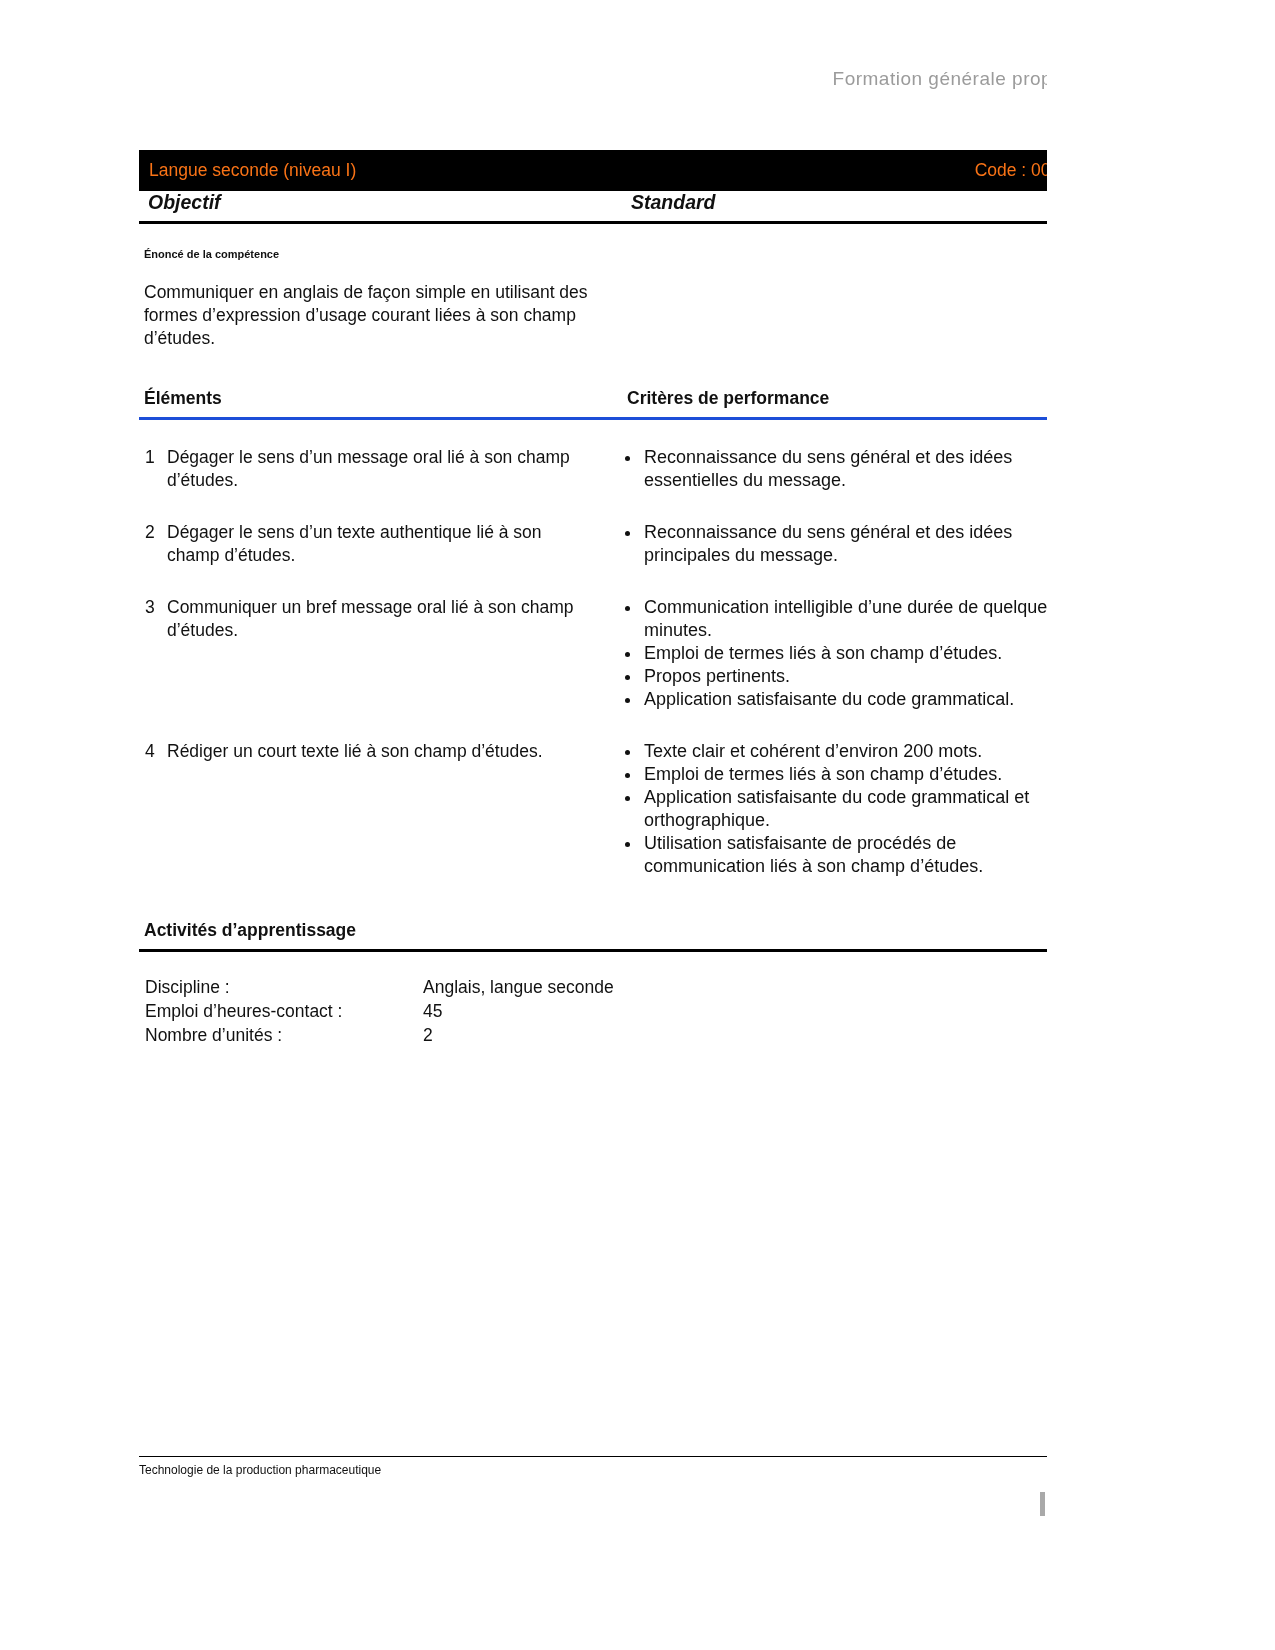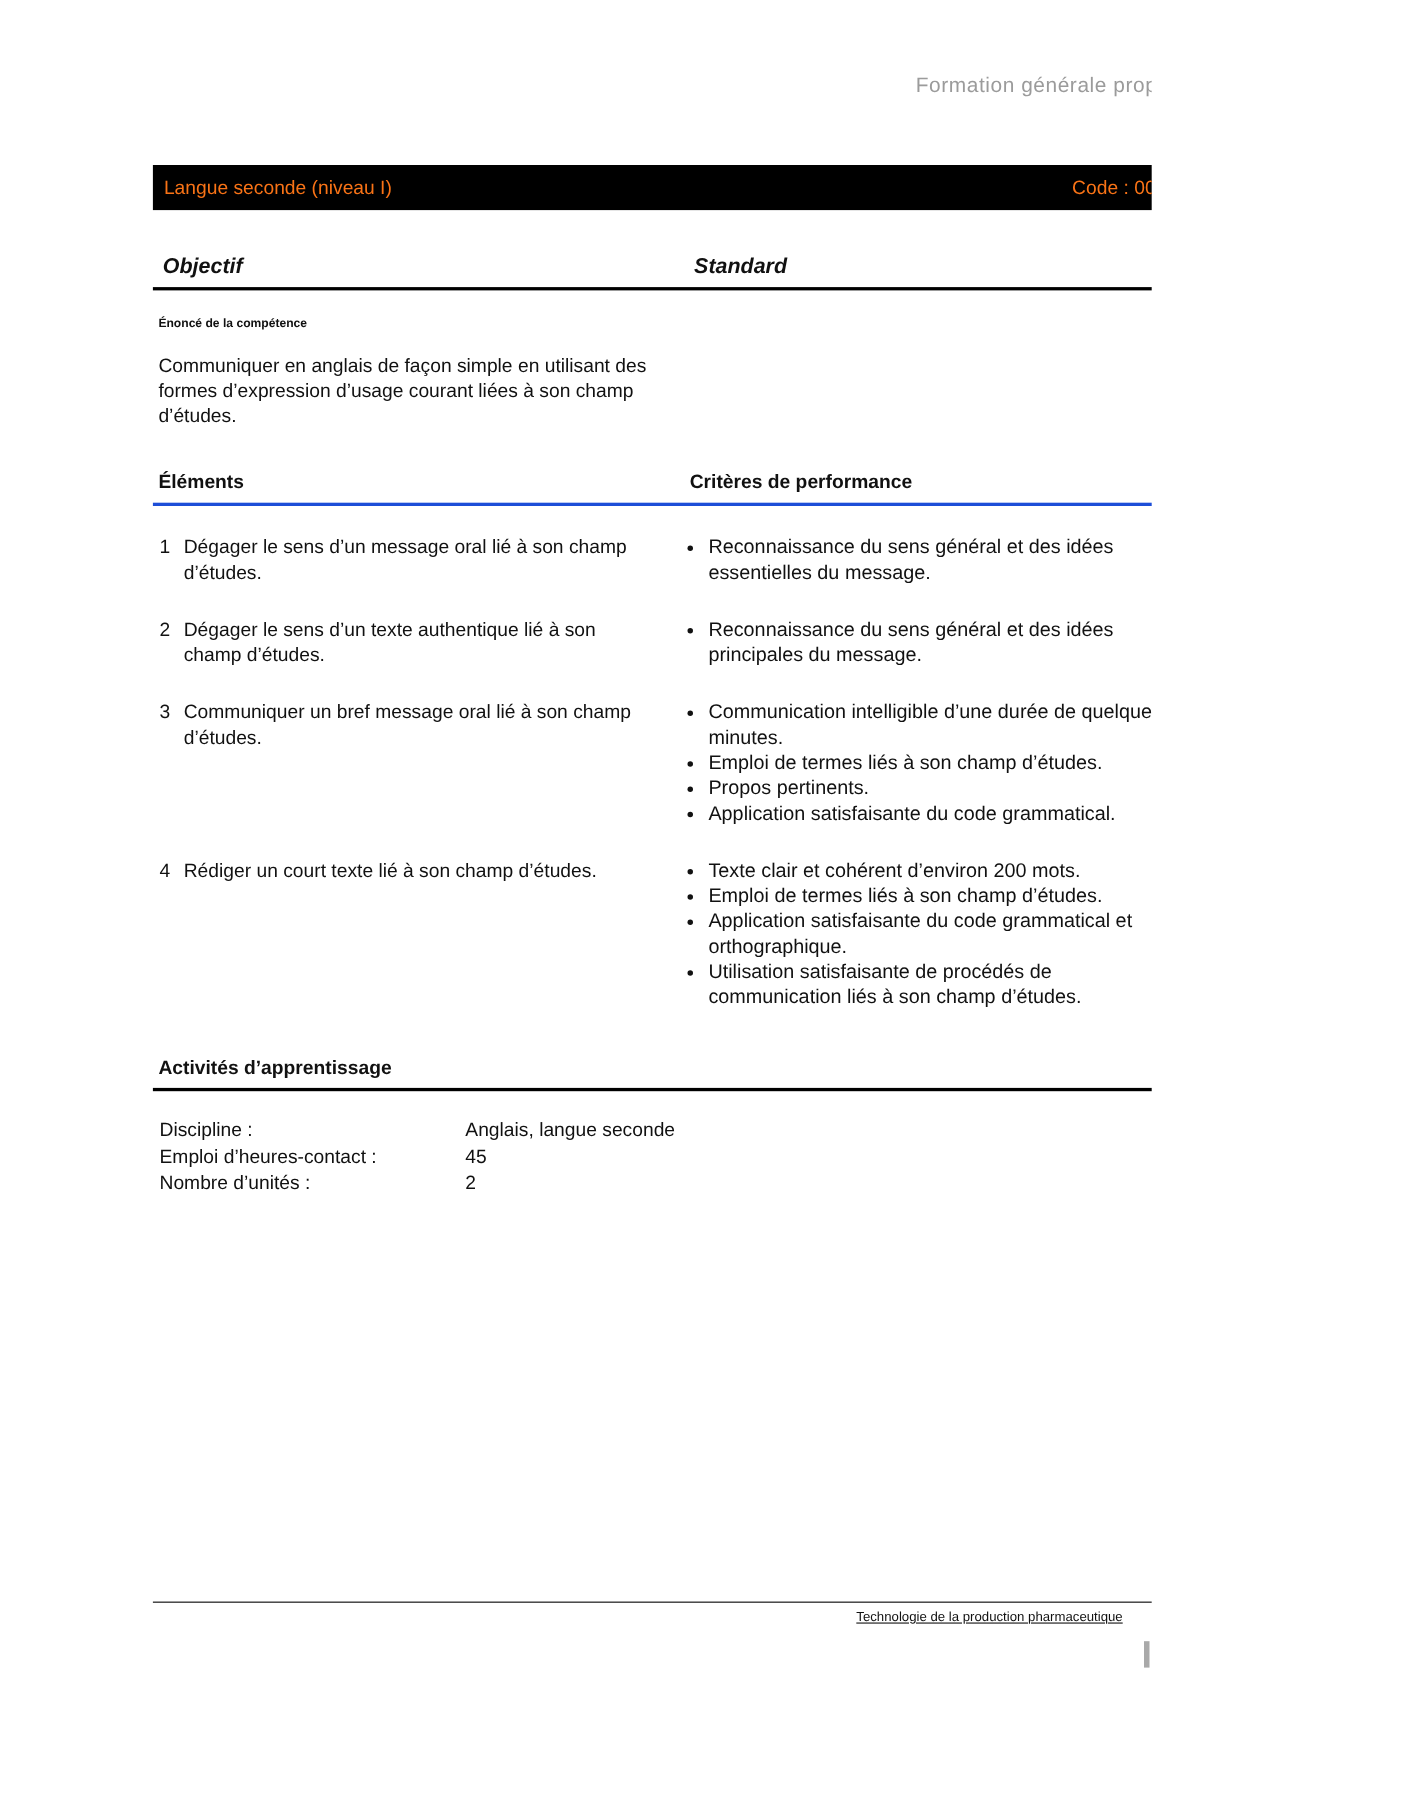--- a/index.html
+++ b/index.html
@@ -38,21 +38,20 @@
     align-items: center;
     justify-content: space-between;
     padding: 0 10px;
     font-size: 17.5px;
   }
   .two-col {
     display: grid;
     grid-template-columns: 483px 1fr;
   }
   .obj-std-row {
-    margin-top: 40px;
     border-bottom: 3px solid #000000;
     padding-bottom: 7px;
   }
   .obj-std-row .hdr {
     font-weight: bold;
     font-style: italic;
     font-size: 19.5px;
     padding-left: 9px;
   }
   .competence-heading {
@@ -120,26 +119,25 @@
     width: 941px;
     top: 1456px;
     border-top: 1.5px solid #000000;
   }
   .footer-text {
     position: absolute;
     left: 139px;
     width: 941px;
     top: 1463px;
     display: flex;
-    justify-content: flex-end;
+    justify-content: space-between;
     gap: 34px;
     font-size: 12px;
     color: #111111;
     padding-right: 12px;
-    text-decoration: underline;
   }
   .footer-mark {
     position: absolute;
     left: 1040px;
     top: 1492px;
     width: 5px;
     height: 24px;
     background: #a9a9a9;
   }
 </style>

